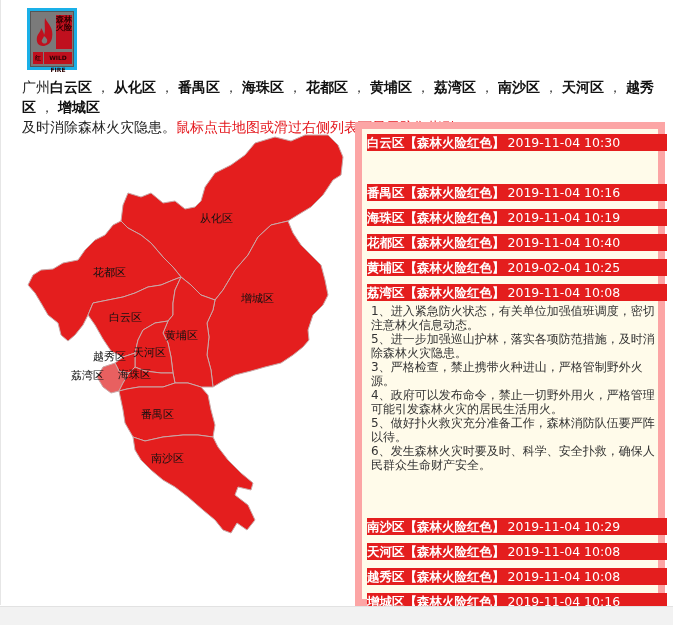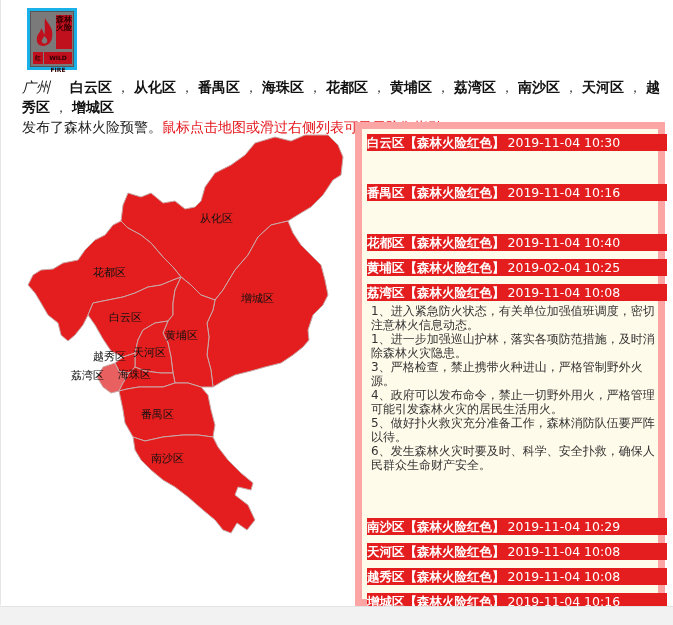--- a/index.html
+++ b/index.html
@@ -82,21 +82,21 @@
 
     
     .intro {
       position: absolute;
       left: 21px; top: 77px;
       width: 640px;
       font-size: 14px;
       line-height: 20px;
       color: #222;
     }
-    .intro .city { margin-right: 20px; font-style: italic; }
+    .intro .city { margin-right: 0; }
     .intro .district {
       font-weight: bold;
       color: #111;
     }
     .intro .sep { font-weight: normal; margin: 0 4px; color: #333; }
     .intro .hint { color: #e4161c; }
 
     
     .map {
       position: absolute;
@@ -165,21 +165,21 @@
         <span class="wf">WILD FIRE</span>
       </div>
     </div>
   </div>
 
   <div class="intro">
     <div>
       <span class="city">广州</span><span class="district">白云区</span><span class="sep">，</span><span class="district">从化区</span><span class="sep">，</span><span class="district">番禺区</span><span class="sep">，</span><span class="district">海珠区</span><span class="sep">，</span><span class="district">花都区</span><span class="sep">，</span><span class="district">黄埔区</span><span class="sep">，</span><span class="district">荔湾区</span><span class="sep">，</span><span class="district">南沙区</span><span class="sep">，</span><span class="district">天河区</span><span class="sep">，</span><span class="district">越秀区</span><span class="sep">，</span><span class="district">增城区</span>
     </div>
     <div>
-      <span>发布了森林火险预警。</span><span class="hint">鼠标点击地图或滑过右侧列表可显示防御指引。</span>
+      <span>及时消除森林火灾隐患。</span><span class="hint">鼠标点击地图或滑过右侧列表可显示防御指引。</span>
     </div>
   </div>
 
   <div class="map">
     <svg viewBox="0 0 330 420">
       <g stroke="#c9a8a8" stroke-width="1" fill="#e41e1e">
 
         <path d="M105 68 L118 72 L128 68 L140 78 L152 76 L162 84 L172 82 L178 76 L182 62 L192 48 L208 40 L222 30 L232 18 L252 12 L268 16 L282 10 L305 10 L315 20 L320 32 L318 50 L310 55 L300 70 L288 82 L278 88 L265 96 L248 100 L235 112 L225 130 L212 145 L200 165 L192 175 L178 170 L168 160 L158 152 L150 142 L140 132 L128 118 L118 110 L105 103 L98 96 L100 80 Z"></path>
 
         <path d="M98 96 L105 103 L118 110 L128 118 L140 132 L150 142 L158 152 L150 155 L138 160 L125 162 L112 168 L100 172 L85 175 L70 178 L65 190 L60 200 L52 210 L45 216 L38 210 L35 198 L25 190 L18 178 L12 168 L5 160 L10 150 L18 145 L30 144 L40 138 L55 135 L62 125 L72 115 L82 110 L90 100 Z"></path>
@@ -216,31 +216,34 @@
     <span class="map-label" style="left:128px;top:328px">南沙区</span>
   </div>
 
   <div class="panel">
     <div class="list-item" style="top:5px">
       <div class="bar"><span class="dname">白云区</span><span class="level">【森林火险红色】</span><span class="time">2019-11-04 10:30</span></div>
     </div>
     <div class="list-item" style="top:55px">
       <div class="bar"><span class="dname">番禺区</span><span class="level">【森林火险红色】</span><span class="time">2019-11-04 10:16</span></div>
     </div>
+    <div class="list-item" style="top:80px">
+      <div class="bar"><span class="dname">海珠区</span><span class="level">【森林火险红色】</span><span class="time">2019-11-04 10:19</span></div>
+    </div>
     <div class="list-item" style="top:105px">
       <div class="bar"><span class="dname">花都区</span><span class="level">【森林火险红色】</span><span class="time">2019-11-04 10:40</span></div>
     </div>
     <div class="list-item" style="top:130px">
       <div class="bar"><span class="dname">黄埔区</span><span class="level">【森林火险红色】</span><span class="time">2019-02-04 10:25</span></div>
     </div>
     <div class="list-item" style="top:155px">
       <div class="bar"><span class="dname">荔湾区</span><span class="level">【森林火险红色】</span><span class="time">2019-11-04 10:08</span></div>
       <div class="guide">
         <p>1、进入紧急防火状态，有关单位加强值班调度，密切注意林火信息动态。</p>
-        <p>1、进一步加强巡山护林，落实各项防范措施，及时消除森林火灾隐患。</p>
+        <p>5、进一步加强巡山护林，落实各项防范措施，及时消除森林火灾隐患。</p>
         <p>3、严格检查，禁止携带火种进山，严格管制野外火源。</p>
         <p>4、政府可以发布命令，禁止一切野外用火，严格管理可能引发森林火灾的居民生活用火。</p>
         <p>5、做好扑火救灾充分准备工作，森林消防队伍要严阵以待。</p>
         <p>6、发生森林火灾时要及时、科学、安全扑救，确保人民群众生命财产安全。</p>
       </div>
     </div>
     <div class="list-item" style="top:389px">
       <div class="bar"><span class="dname">南沙区</span><span class="level">【森林火险红色】</span><span class="time">2019-11-04 10:29</span></div>
     </div>
     <div class="list-item" style="top:414px">

